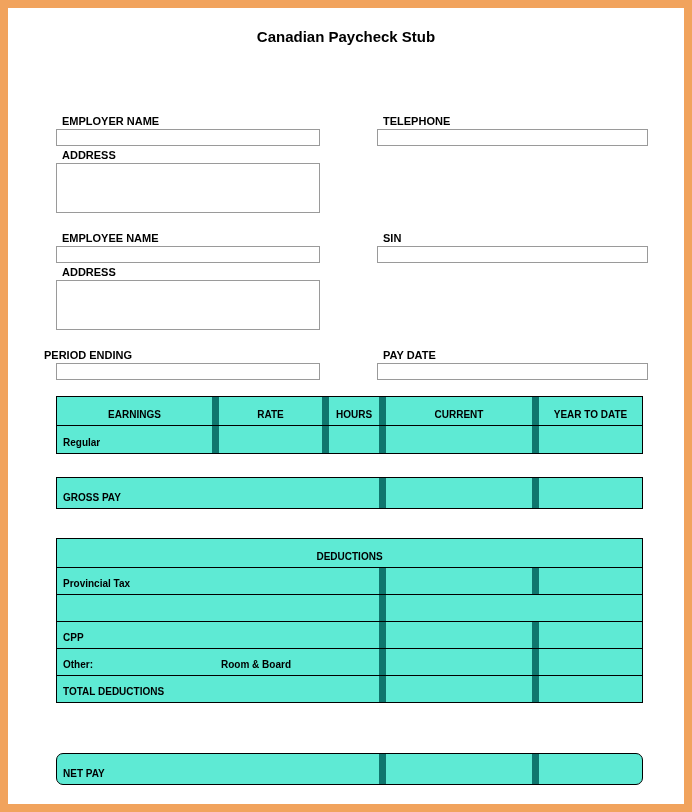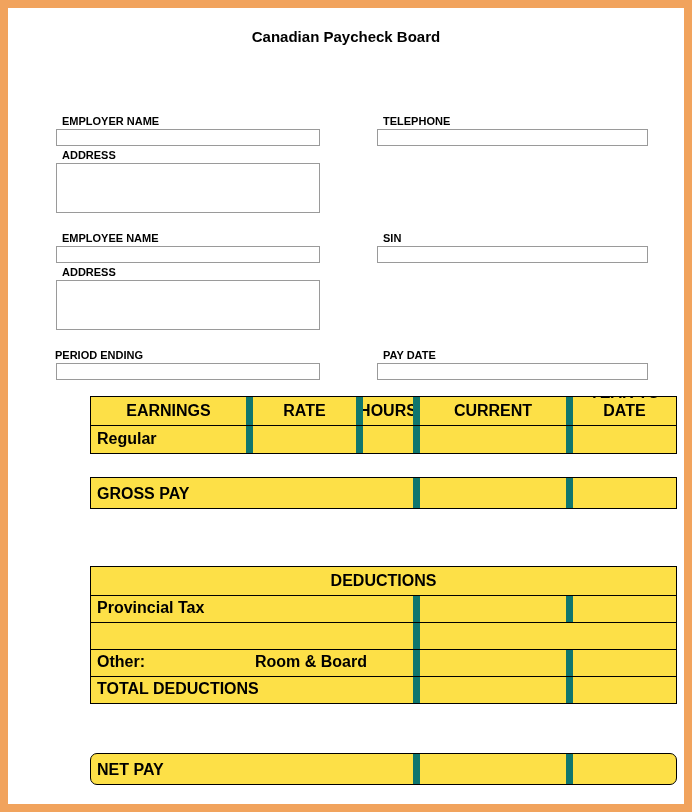--- a/index.html
+++ b/index.html
@@ -30,60 +30,60 @@
   .box {
     position:absolute;
     border:1px solid #9a9a9a; background:#fff;
     font-family:"Liberation Sans", sans-serif;
     font-size:12px; padding:0 4px;
     outline:none;
   }
   textarea.box { resize:none; padding:2px 4px; }
   .tbl {
     position:absolute;
-    border:1px solid #000; background:#fde047;
-    font-size:16px; font-weight:bold;margin-left:34px;
+    border:1px solid #000; background:#5eead4;
+    font-size:10px; font-weight:bold;
   }
   .trow { display:grid; }
   .trow + .trow { border-top:1px solid #000; }
   .tc { position:relative; display:flex; align-items:flex-end; padding:0 6px 5px 6px; overflow:hidden; }
   .tc + .tc { border-left:7px solid #0f766e; }
   .tc.center { justify-content:center; text-align:center; padding-left:2px; padding-right:2px; }
   .earn .trow { grid-template-columns:155px 110px 57px 153px 1fr; height:28px; }
   .three .trow { grid-template-columns:322px 153px 1fr; }
   .gross .trow, .net .trow { height:30px; }
   .ded .trow.hdr { grid-template-columns:1fr; height:28px; }
   .ded .trow.body { height:27px; }
   .detail { position:absolute; left:164px; bottom:5px; white-space:nowrap; }
 </style>
 </head>
 <body>
 
 <div class="page">
   <div class="sheet"></div>
 
-  <div class="title">Canadian Paycheck Board</div>
+  <div class="title">Canadian Paycheck Stub</div>
 
   <div class="lbl" style="left:62px; top:115px;">EMPLOYER NAME</div>
   <input class="box" style="left: 56px; top: 129px; width: 264px; height: 17px;">
   <div class="lbl" style="left:383px; top:115px;">TELEPHONE</div>
   <input class="box" style="left: 377px; top: 129px; width: 271px; height: 17px;">
 
   <div class="lbl" style="left:62px; top:149px;">ADDRESS</div>
   <textarea class="box" style="left: 56px; top: 163px; width: 264px; height: 50px;"></textarea>
 
   <div class="lbl" style="left:62px; top:232px;">EMPLOYEE NAME</div>
   <input class="box" style="left: 56px; top: 246px; width: 264px; height: 17px;">
   <div class="lbl" style="left:383px; top:232px;text-align:right;">SIN</div>
   <input class="box" style="left: 377px; top: 246px; width: 271px; height: 17px;">
 
   <div class="lbl" style="left:62px; top:266px;">ADDRESS</div>
   <textarea class="box" style="left: 56px; top: 280px; width: 264px; height: 50px;"></textarea>
 
-  <div class="lbl" style="left:55px; top:349px;">PERIOD ENDING</div>
+  <div class="lbl" style="left:44px; top:349px;">PERIOD ENDING</div>
   <input class="box" style="left: 56px; top: 363px; width: 264px; height: 17px;">
   <div class="lbl" style="left:383px; top:349px;">PAY DATE</div>
   <input class="box" style="left: 377px; top: 363px; width: 271px; height: 17px;">
 
   <div class="tbl earn" style="left:56px; top:396px; width:587px;">
     <div class="trow">
       <div class="tc center">EARNINGS</div>
       <div class="tc center">RATE</div>
       <div class="tc center">HOURS</div>
       <div class="tc center">CURRENT</div>
@@ -99,30 +99,35 @@
   </div>
 
   <div class="tbl three gross" style="left:56px; top:477px; width:587px;">
     <div class="trow">
       <div class="tc">GROSS PAY</div>
       <div class="tc"></div>
       <div class="tc"></div>
     </div>
   </div>
 
-  <div class="tbl three ded" style="left:56px; top:566px; width:587px;">
+  <div class="tbl three ded" style="left:56px; top:538px; width:587px;">
     <div class="trow hdr">
       <div class="tc center">DEDUCTIONS</div>
     </div>
     <div class="trow body">
       <div class="tc">Provincial Tax</div>
       <div class="tc"></div>
       <div class="tc"></div>
     </div>
     <div class="trow body">
+      <div class="tc"></div>
+      <div class="tc"></div>
+    </div>
+    <div class="trow body">
+      <div class="tc">CPP</div>
       <div class="tc"></div>
       <div class="tc"></div>
     </div>
     <div class="trow body">
       <div class="tc">
         <span>Other:</span>
         <span class="detail">Room &amp; Board</span>
       </div>
       <div class="tc"></div>
       <div class="tc"></div>

